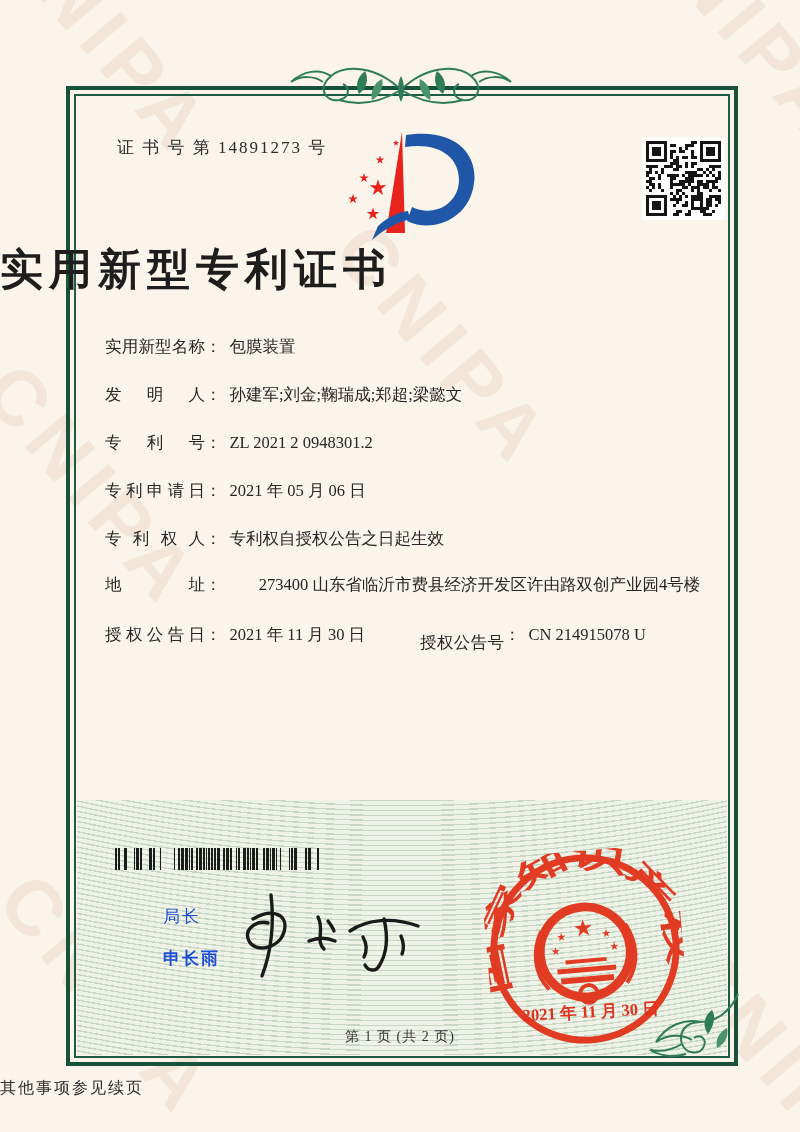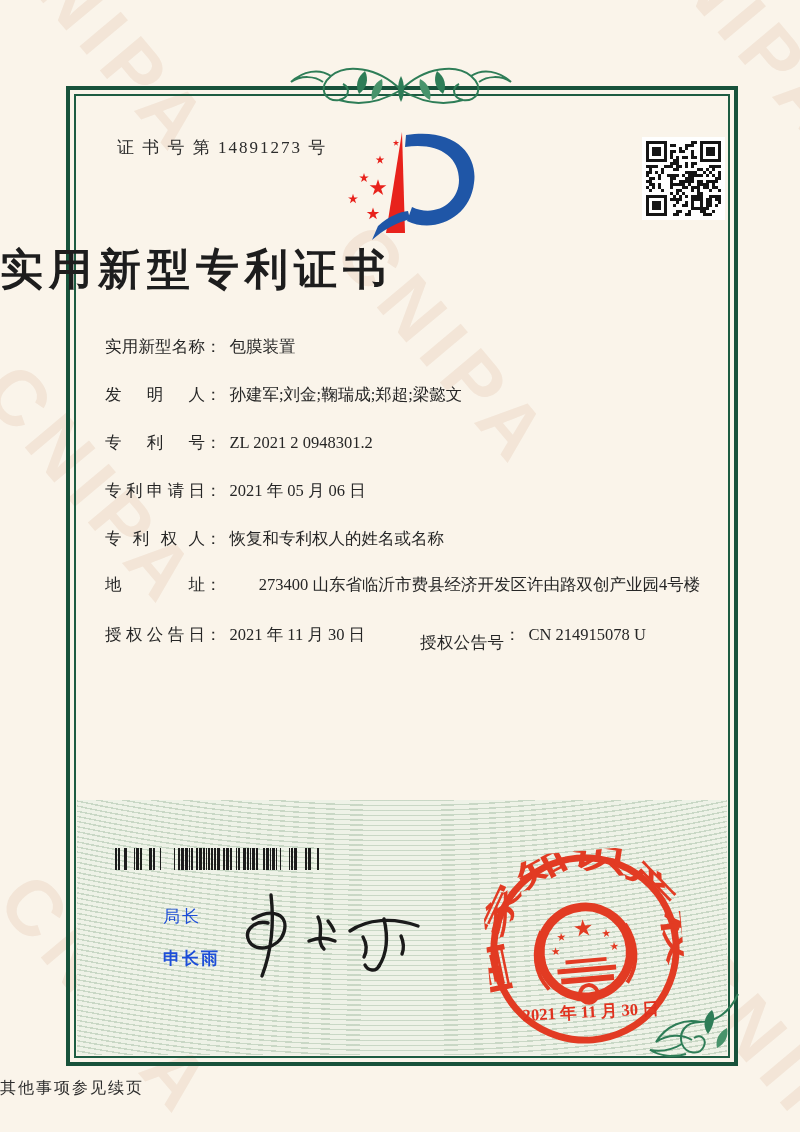--- a/index.html
+++ b/index.html
@@ -133,21 +133,21 @@
   <div class="field" style="top:382px;">
     <span class="f-label">发明人</span><span class="f-colon">：</span><span class="f-value">孙建军;刘金;鞠瑞成;郑超;梁懿文</span>
   </div>
   <div class="field" style="top:430px;">
     <span class="f-label">专利号</span><span class="f-colon">：</span><span class="f-value">ZL 2021 2 0948301.2</span>
   </div>
   <div class="field" style="top:478px;">
     <span class="f-label">专利申请日</span><span class="f-colon">：</span><span class="f-value">2021 年 05 月 06 日</span>
   </div>
   <div class="field" style="top:526px;">
-    <span class="f-label">专利权人</span><span class="f-colon">：</span><span class="f-value">恢复和专利权人的姓名或名称</span>
+    <span class="f-label">专利权人</span><span class="f-colon">：</span><span class="f-value">专利权自授权公告之日起生效</span>
   </div>
   <div class="field" style="top:572px;">
     <span class="f-label">地址</span><span class="f-colon">：</span><span class="f-value" style="width:500px;text-align:center;">273400 山东省临沂市费县经济开发区许由路双创产业园4号楼</span>
   </div>
   <div class="field" style="top:622px;">
     <span><span class="f-label">授权公告日</span><span class="f-colon">：</span><span class="f-value">2021 年 11 月 30 日</span></span>
     <span class="grant2"><span class="f-label">授权公告号</span><span class="f-colon">：</span><span class="f-value">CN 214915078 U</span></span>
   </div>
 
 
@@ -195,15 +195,16 @@
         <use href="#star5" transform="translate(100,79) scale(0.95)"></use>
         <use href="#star5" transform="translate(77,86) scale(0.45)"></use>
         <use href="#star5" transform="translate(123,86) scale(0.45)"></use>
         <use href="#star5" transform="translate(70,100) scale(0.45)"></use>
         <use href="#star5" transform="translate(130,100) scale(0.45)"></use>
       </g>
       <text x="100" y="170" text-anchor="middle" font-size="17" font-weight="bold" fill="#e0321f" transform="rotate(2 100 170)">2021 年 11 月 30 日</text>
     </svg>
   </div>
 
+  <div class="page-info">第 1 页 (共 2 页)</div>
   <div class="cont-note">其他事项参见续页</div>
 
 </div>
 
 </body></html>

